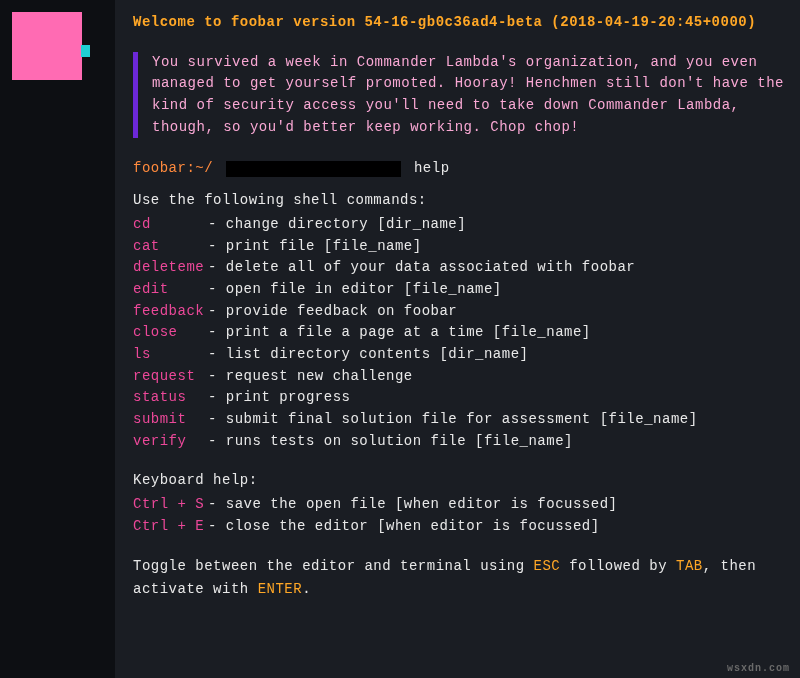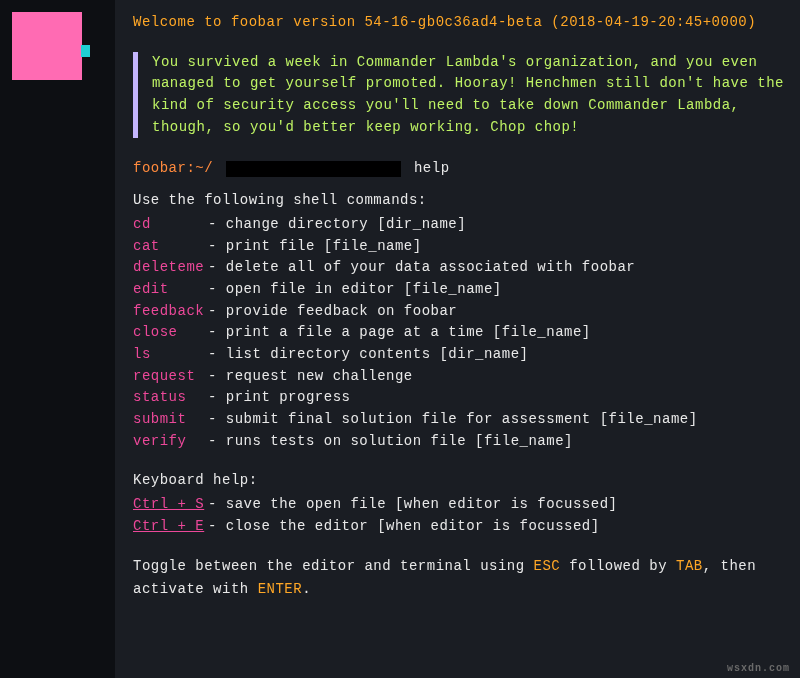--- a/index.html
+++ b/index.html
@@ -33,26 +33,26 @@
       height: 12px;
       background: #1fcfd4;
     }
     .terminal {
       flex: 1;
       padding: 12px 10px 0 18px;
       color: #e8e8e8;
       line-height: 1.55;
       letter-spacing: 0.5px;
     }
-    .welcome { color: #ffa726; margin-bottom: 18px; }
+    .welcome { color: #ffa726; margin-bottom: 18px; font-weight: bold; }
     .quote-block {
-      border-left: 5px solid #c4b5fd;
+      border-left: 5px solid #6d28d9;
       padding-left: 14px;
       margin-bottom: 20px;
-      color: #bef264;
+      color: #f9a8d4;
     }
     .prompt-line { margin-bottom: 10px; }
     .prompt { color: #ff8a3d; }
     .blackout {
       display: inline-block;
       background: #000;
       width: 175px;
       height: 16px;
       vertical-align: middle;
       margin: 0 4px;
@@ -61,21 +61,21 @@
     .cmd-table { margin-bottom: 18px; }
     .cmd-row { white-space: nowrap; }
     .cmd-name {
       color: #ec4899;
       display: inline-block;
       min-width: 75px;
     }
     .dash { color: #e8e8e8; }
     .desc { color: #e8e8e8; margin-top: 28px; }
     .keyboard-title { margin-bottom: 2px; }
-    .kb-row .cmd-name { min-width: 75px; text-decoration: underline; }
+    .kb-row .cmd-name { min-width: 75px; }
     .toggle { margin-top: 8px; color: #e8e8e8; line-height: 1.6; }
     .key { color: #ffa726; }
     .watermark {
       position: absolute;
       right: 10px;
       bottom: 4px;
       color: #6a6a6a;
       font-size: 10px;
       letter-spacing: 1px;
       font-weight: bold;

